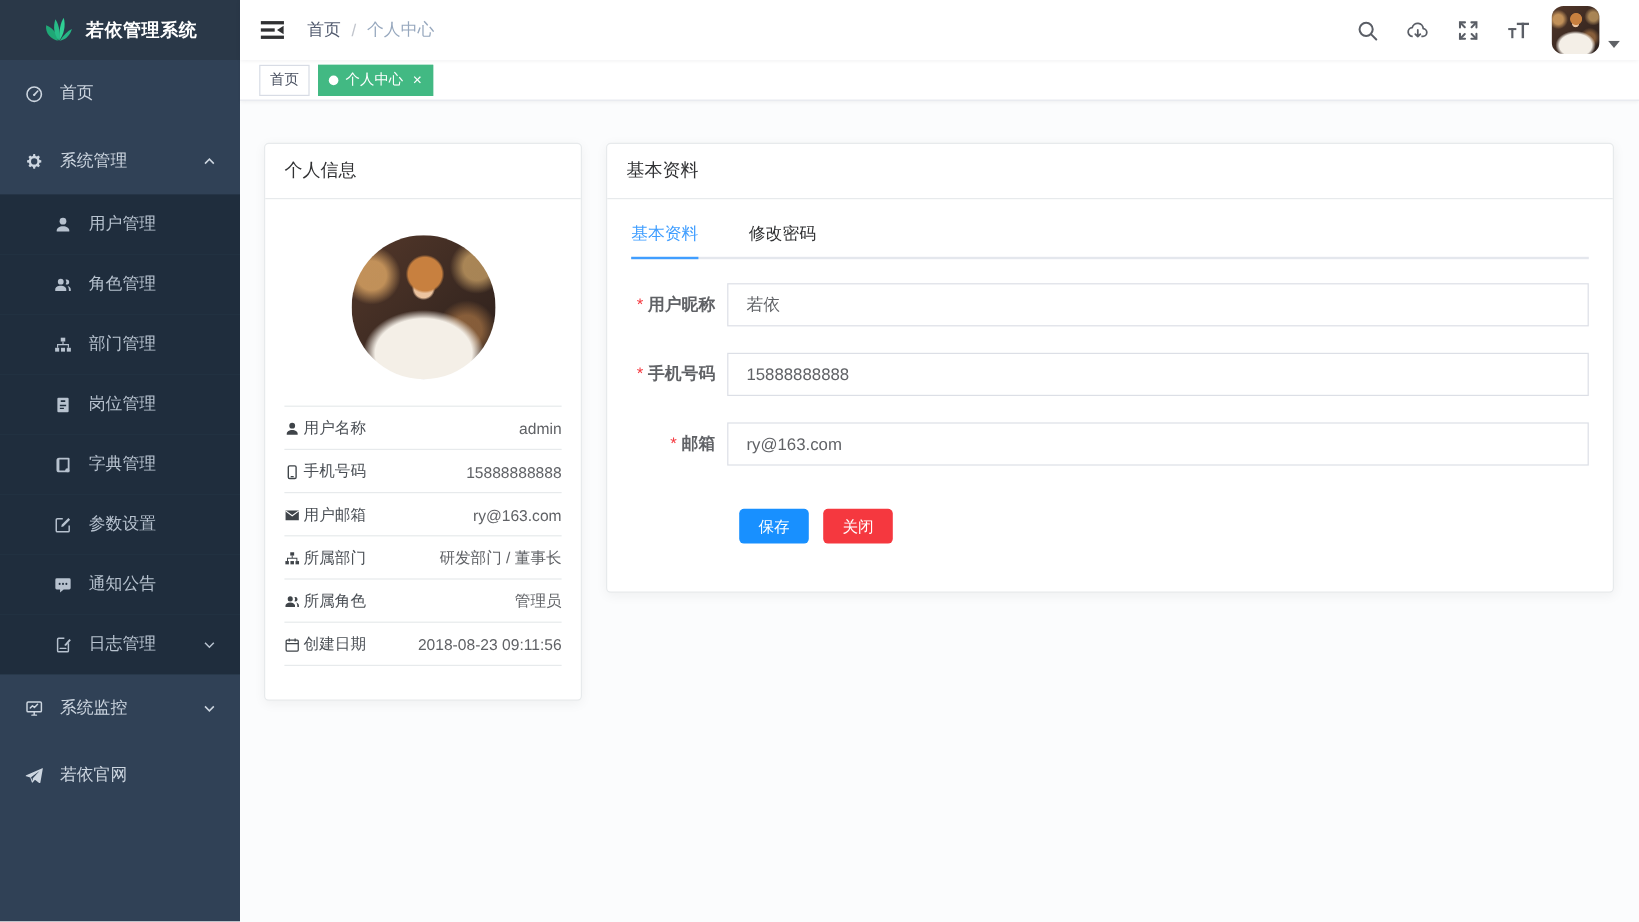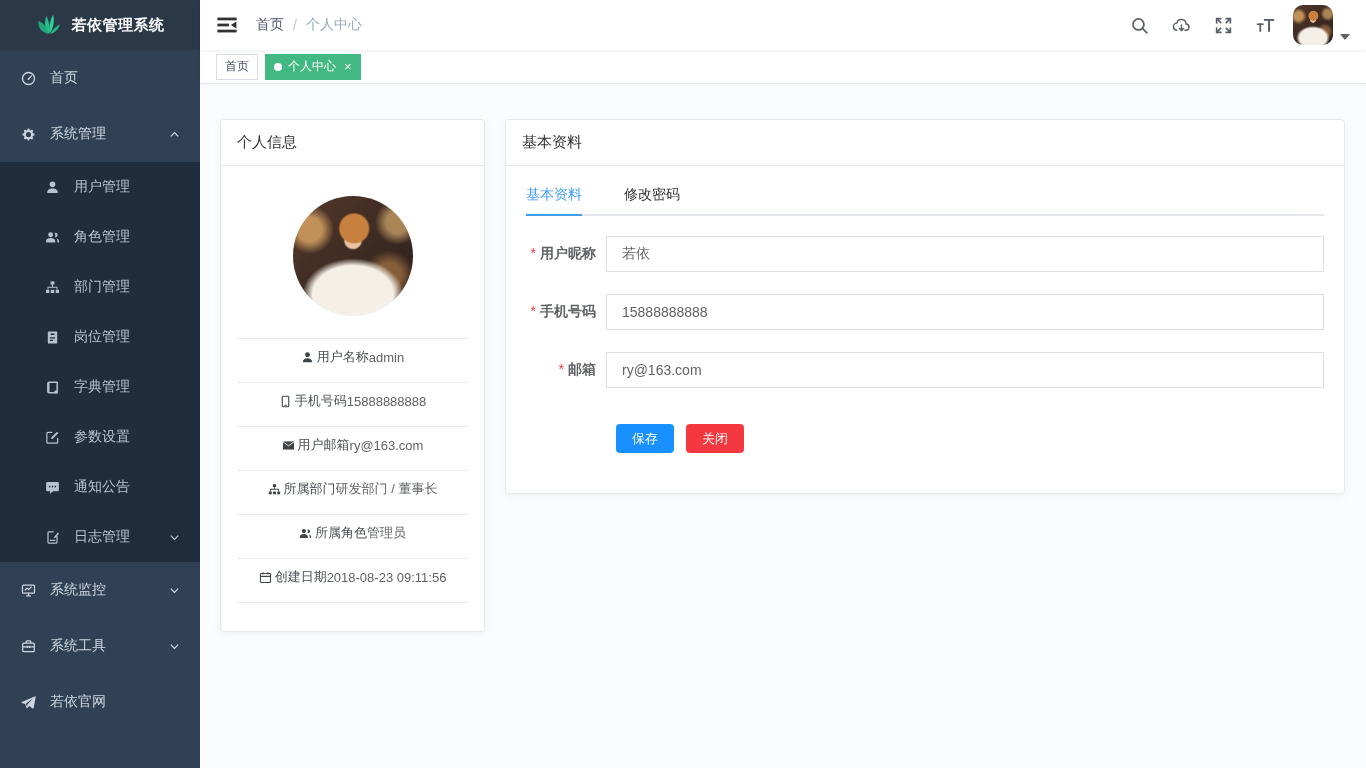--- a/index.html
+++ b/index.html
@@ -53,21 +53,21 @@
     background:
       radial-gradient(circle at 51% 27%, #c8803f 0 13%, rgba(200,128,63,0) 15%),
       radial-gradient(circle at 50% 37%, #ecc4a0 0 8%, rgba(236,196,160,0) 10%),
       radial-gradient(ellipse 42% 30% at 50% 82%, #f4efe7 0 80%, rgba(244,239,231,0) 100%),
       radial-gradient(circle at 14% 28%, rgba(233,176,106,.75) 0 9%, rgba(233,176,106,0) 18%),
       radial-gradient(circle at 87% 22%, rgba(240,193,120,.6) 0 8%, rgba(240,193,120,0) 16%),
       radial-gradient(circle at 80% 66%, rgba(214,148,84,.5) 0 10%, rgba(214,148,84,0) 20%),
       linear-gradient(135deg, #54382a 0%, #3c2a22 55%, #2b1f1b 100%);
   }
   .info-list { border-top:1px solid #e7eaec; }
-  .info-row { display:flex; justify-content:center; align-items:center; padding:9px 0 16px; border-bottom:1px solid #e7eaec; font-size:13px; color:#606266; }
+  .info-row { display:flex; justify-content:space-between; align-items:center; padding:9px 0 8px; border-bottom:1px solid #e7eaec; font-size:13px; color:#606266; }
   .info-label { display:flex; align-items:center; gap:3px; color:#4a4f55; }
   .info-label svg { width:13px; height:13px; color:#3f4449; }
   .info-value { color:#606266; }
 
   
   .form-card { flex:1; }
   .form-body { padding:20px 20px 40px; }
   .tabs { display:flex; border-bottom:2px solid #e4e7ed; margin-bottom:20px; }
   .tab-item { padding-bottom:10px; margin-right:42px; font-size:14px; color:#303133; position:relative; cursor:pointer; }
   .tab-item.active { color:#409eff; }
@@ -225,34 +225,20 @@
           </svg>
       </span>
       <span>系统监控</span>
       <span class="chev">
         <svg viewBox="0 0 12 12" fill="none" stroke="currentColor" stroke-width="1.4">
             <path d="M2 4 L6 8 L10 4"></path>
           </svg>
       </span>
     </div>
 
-    <div class="menu-item">
-      <span class="mi-icon">
-        <svg viewBox="0 0 16 16" fill="none" stroke="currentColor" stroke-width="1.3">
-            <rect x="1.8" y="4.5" width="12.4" height="9" rx="1"></rect>
-            <path d="M5.5 4.5V3a1 1 0 0 1 1-1h3a1 1 0 0 1 1 1v1.5M1.8 8.5h12.4M6.8 7.3v2.4M9.2 7.3v2.4"></path>
-          </svg>
-      </span>
-      <span>系统工具</span>
-      <span class="chev">
-        <svg viewBox="0 0 12 12" fill="none" stroke="currentColor" stroke-width="1.4">
-            <path d="M2 4 L6 8 L10 4"></path>
-          </svg>
-      </span>
-    </div>
 
     <div class="menu-item">
       <span class="mi-icon">
         <svg viewBox="0 0 16 16" fill="currentColor">
             <path d="M15.2 1.2L.9 7.4c-.6.3-.6.8 0 1l3.6 1.1 1.3 4.1c.2.6.6.7 1 .2l1.9-2.2 3.7 2.7c.5.4 1 .2 1.1-.4l2.1-11.9c.1-.7-.2-1-.4-.8zM5.2 9.2l7.5-5.4-5.9 6.4-.3 2.4-1.3-3.4z"></path>
           </svg>
       </span>
       <span>若依官网</span>
     </div>
   </nav>

